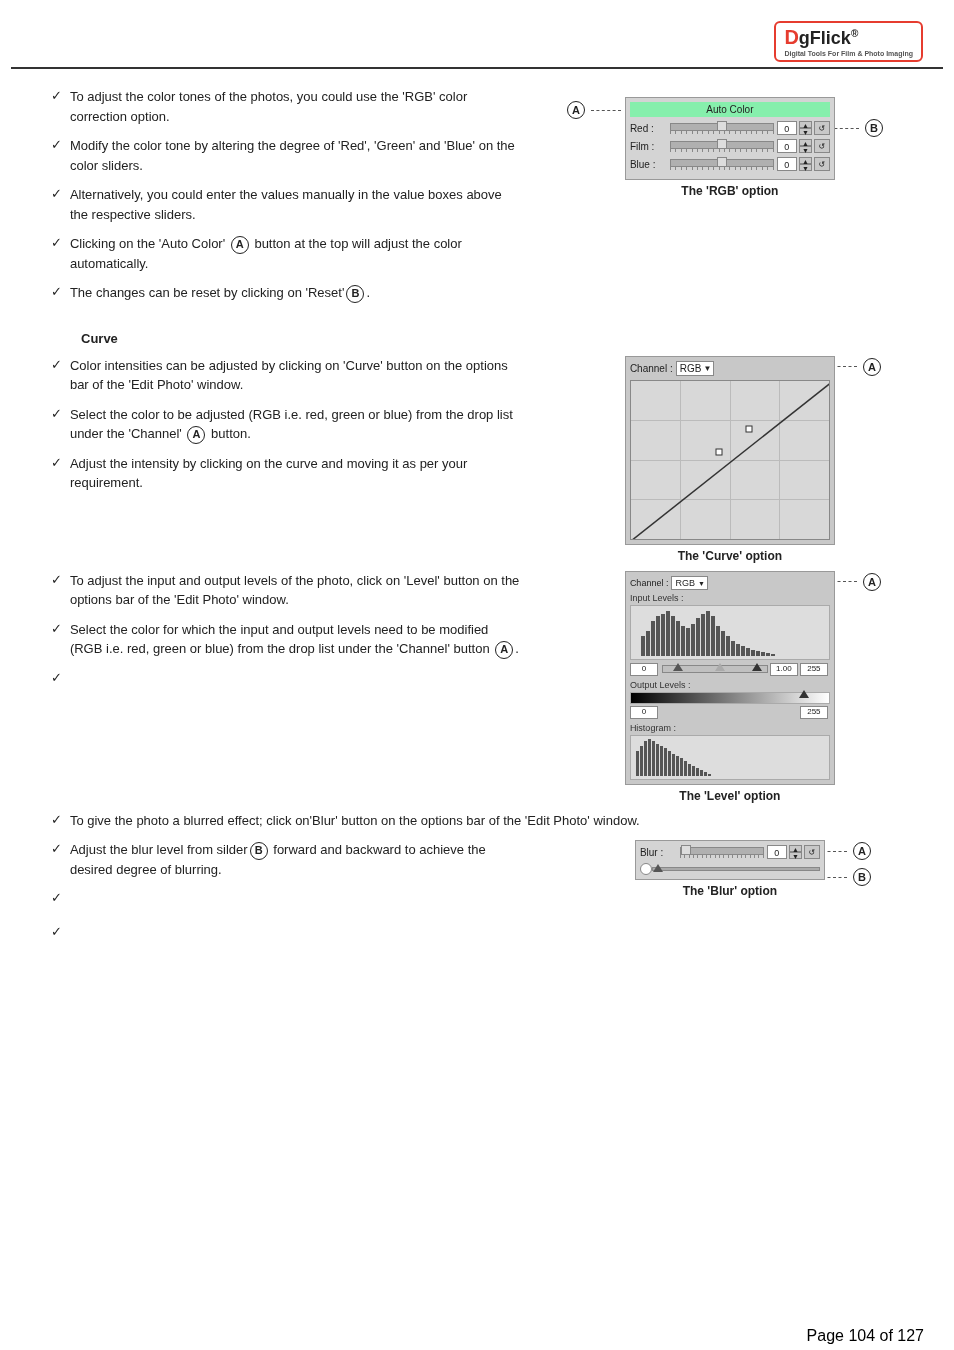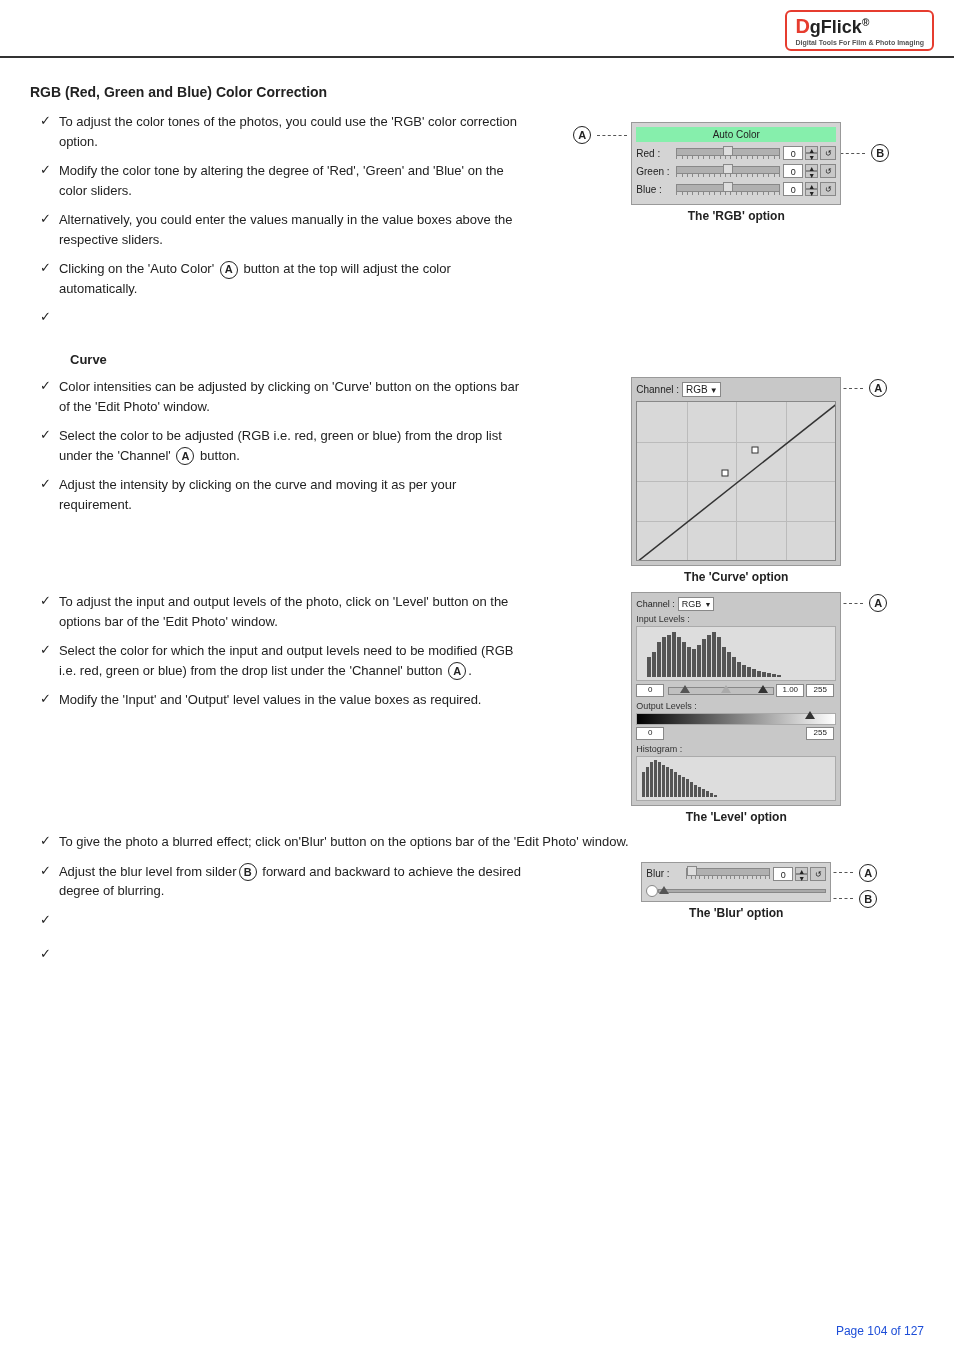--- a/index.html
+++ b/index.html
@@ -10,21 +10,21 @@
       color: #222;
       width: 954px;
       min-height: 1350px;
       position: relative;
     }
 
     .page-container {
       width: 954px;
       min-height: 1350px;
       background: #fff;
-      padding: 0;
+      padding: 11px;
       position: relative;
     }
 
     
     .header {
       display: flex;
       justify-content: flex-end;
       padding: 10px 20px 5px 20px;
       border-bottom: 2px solid #333;
     }
@@ -315,24 +315,24 @@
       width: 190px;
       background: #d4d4d4;
       border: 1px solid #999;
       padding: 4px;
       position: relative;
     }
 
     
     .page-footer {
       position: absolute;
-      bottom: 12px;
+      bottom: 5px;
       right: 30px;
-      font-size: 12px;
-      color: #1d4ed8;
+      font-size: 16px;
+      color: #000000;
     }
 
     
     .full-width-bullet {
       width: 100%;
     }
 
     .curve-grid-line-h {
       position: absolute;
       left: 0; right: 0;
@@ -353,21 +353,20 @@
     <div class="logo-box">
       <span>
         <span class="logo-d">D</span><span class="logo-gflick">gFlick</span><span class="logo-reg">®</span>
         <span class="logo-tagline">Digital Tools For Film &amp; Photo Imaging</span>
       </span>
     </div>
   </div>
 
   <div class="content">
 
-    <div class="section-title">RGB (Red, Green and Blue) Color Correction</div>
 
     <div class="two-col">
       <div class="left-col">
         <div class="bullet-item">
           <span class="bullet-check">✓</span>
           <span class="bullet-text">To adjust the color tones of the photos, you could use the 'RGB' color correction option.</span>
         </div>
         <div class="bullet-item">
           <span class="bullet-check">✓</span>
           <span class="bullet-text">Modify the color tone by altering the degree of 'Red', 'Green' and 'Blue' on the color sliders.</span>
@@ -377,20 +376,23 @@
           <span class="bullet-text">Alternatively, you could enter the values manually in the value boxes above the respective sliders.</span>
         </div>
         <div class="bullet-item">
           <span class="bullet-check">✓</span>
           <span class="bullet-text">
             Clicking on the 'Auto Color' <span class="circle-label">A</span> button at the top will adjust the color automatically.
           </span>
         </div>
         <div class="bullet-item">
           <span class="bullet-check">✓</span>
+          <span class="bullet-text">
+            The changes can be reset by clicking on 'Reset'<span class="circle-label">B</span>.
+          </span>
         </div>
       </div>
       <div class="right-col">
 
         <div style="position:relative; margin-top:10px;">
 
           <div style="position:absolute; top:4px; left:-60px; display:flex; align-items:center;">
             <span class="circle-label">A</span>
             <div style="border-top:1px dashed #555; width:30px; margin-left:4px;"></div>
           </div>
@@ -434,21 +436,21 @@
               </div>
               <div class="rgb-value-box">0</div>
               <div style="display:flex; flex-direction:column; margin-left:2px;">
                 <div style="width:13px; height:7px; background:#c8c8c8; border:1px solid #888; font-size:7px; text-align:center; line-height:7px;">▲</div>
                 <div style="width:13px; height:7px; background:#c8c8c8; border:1px solid #888; font-size:7px; text-align:center; line-height:7px;">▼</div>
               </div>
               <div class="rgb-reset-btn">↺</div>
             </div>
 
             <div class="rgb-row">
-              <div class="rgb-label">Green :</div>
+              <div class="rgb-label">Film :</div>
               <div class="rgb-slider-container">
                 <div style="height:8px; background:#b0b0b0; border:1px solid #888; position:relative;">
                   <div style="position:absolute; left:50%; top:-3px; width:10px; height:10px; background:#ddd; border:1px solid #888; transform:translateX(-50%);"></div>
                 </div>
                 <div class="rgb-tick-row">
                   <div class="rgb-tick"></div>
                     <div class="rgb-tick"></div>
                     <div class="rgb-tick"></div>
                     <div class="rgb-tick"></div>
                     <div class="rgb-tick"></div>
@@ -589,21 +591,20 @@
         </div>
         <div class="bullet-item">
           <span class="bullet-check">✓</span>
           <span class="bullet-text">
             Select the color for which the input and output levels need to be modified (RGB i.e. red, green or blue) from the drop list under the 'Channel' button
             <span class="circle-label">A</span>.
           </span>
         </div>
         <div class="bullet-item">
           <span class="bullet-check">✓</span>
-          <span class="bullet-text">Modify the 'Input' and 'Output' level values in the value boxes as required.</span>
         </div>
       </div>
       <div class="right-col">
         <div style="position:relative;">
 
           <div style="position:absolute; top:2px; right:-48px; display:flex; align-items:center;">
             <div style="border-top:1px dashed #555; width:25px; margin-right:4px;"></div>
             <span class="circle-label">A</span>
           </div>
 

